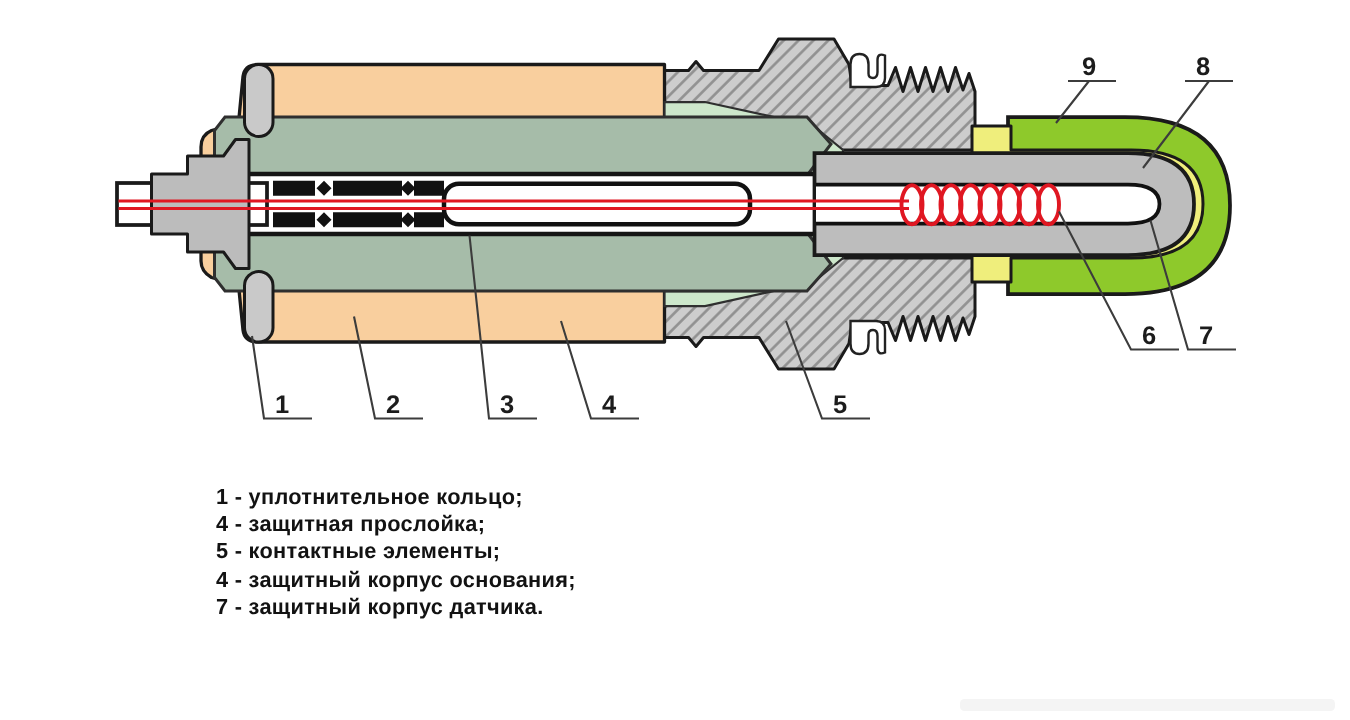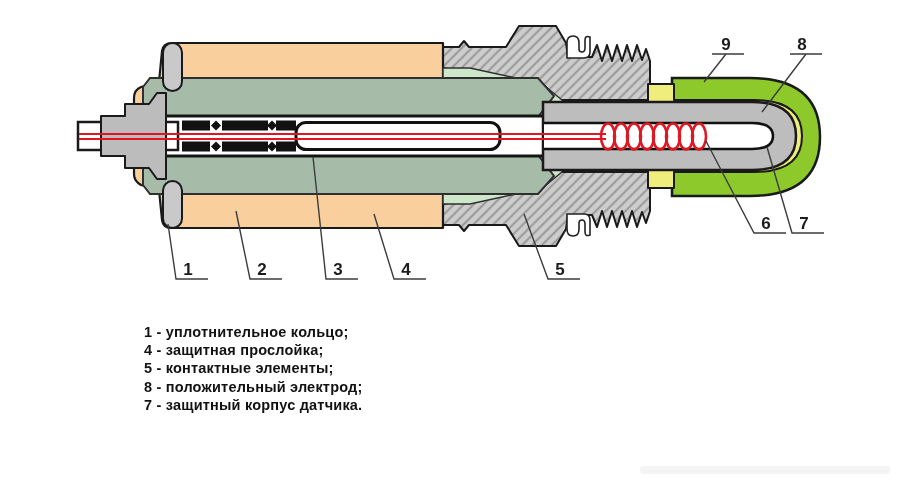--- a/index.html
+++ b/index.html
@@ -130,18 +130,18 @@
       <text class="callout-num" x="804" y="229">7</text>
       <text class="callout-num" x="802" y="50">8</text>
       <text class="callout-num" x="726" y="50">9</text>
     </g>
   </svg>
 
   <div id="legend">
     <div class="legend-line">1 - уплотнительное кольцо;</div>
     <div class="legend-line">4 - защитная прослойка;</div>
     <div class="legend-line">5 - контактные элементы;</div>
-    <div class="legend-line">8 - положительный электрод;</div>
+    <div class="legend-line">4 - защитный корпус основания;</div>
     <div class="legend-line">7 - защитный корпус датчика.</div>
   </div>
 
   <div id="watermark-smudge"></div>
 </div>
 
 </body></html>

